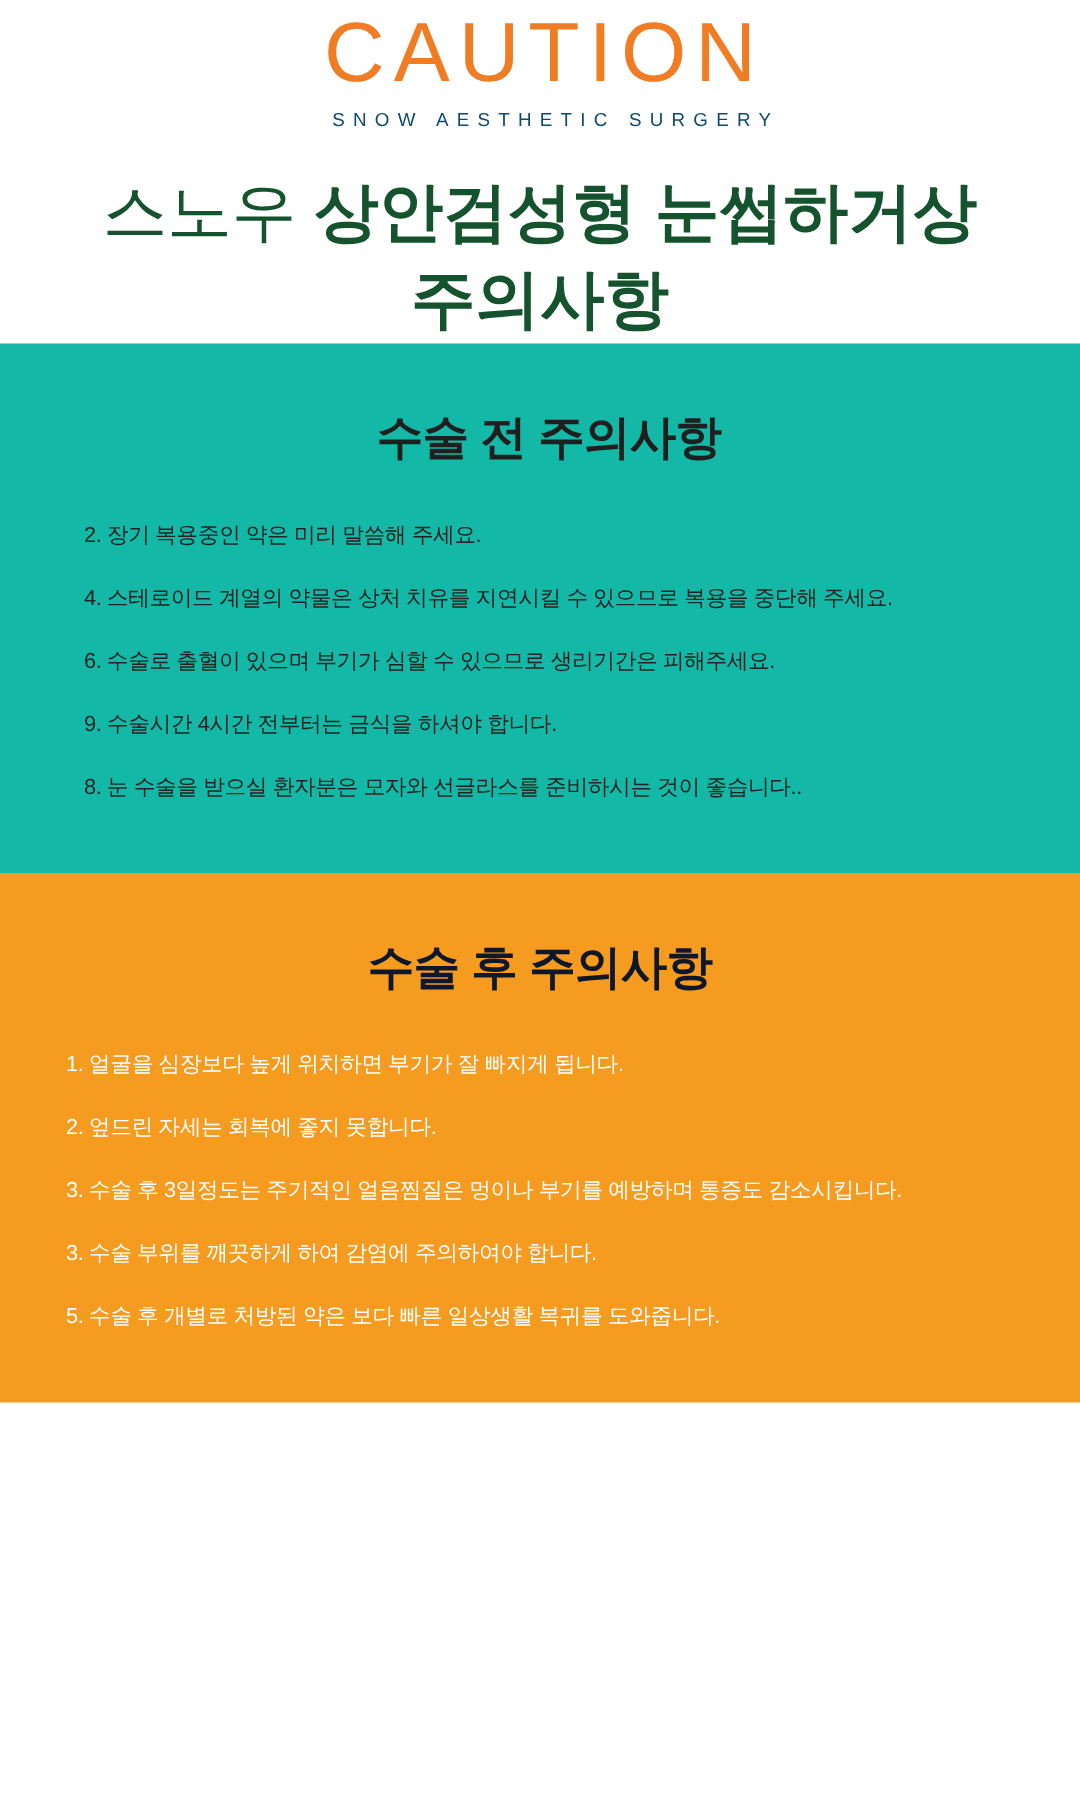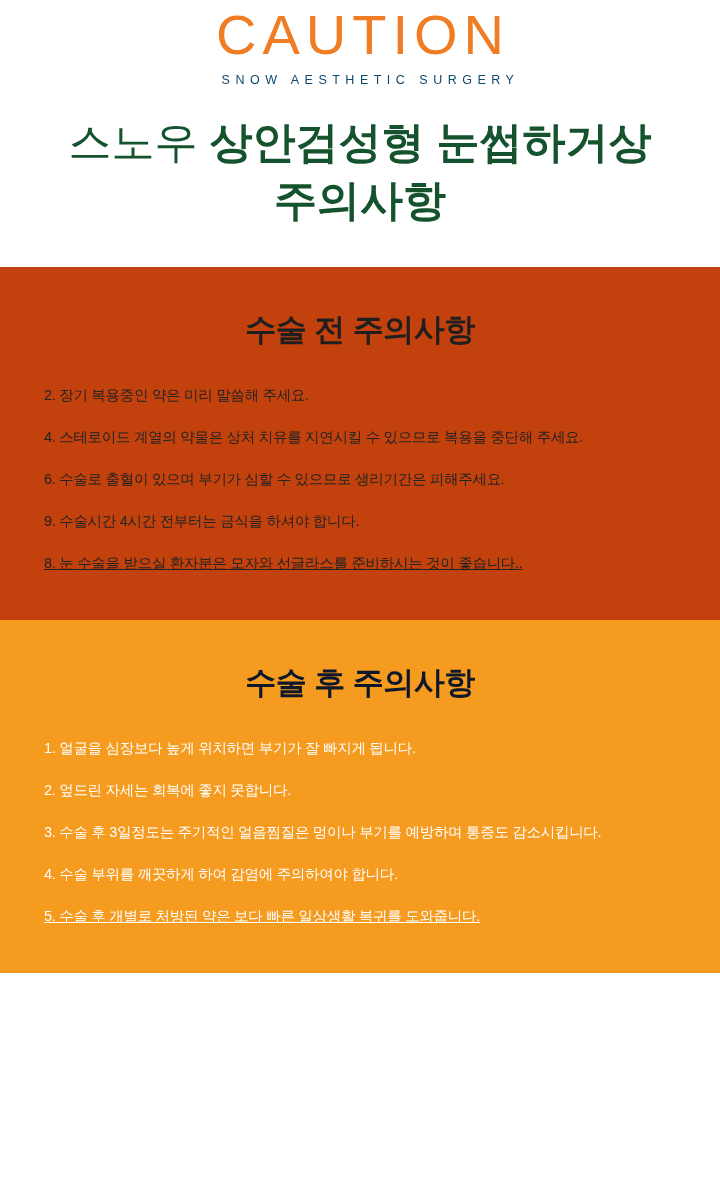--- a/index.html
+++ b/index.html
@@ -61,23 +61,22 @@
     font-weight: 700;
     margin-top: 2px;
   }
 
   
   .section {
     width: 720px;
     box-sizing: border-box;
   }
   .section-pre {
-    background: #c2410c;
-    padding: 42px 0 46px 0;
-    margin-top: 38px;
+    background: #14b8a6;
+    padding: 42px 0 46px 12px;
   }
   .section-post {
     background: #f59b20;
     padding: 42px 0 46px 0;
   }
   .section-heading {
     text-align: center;
     font-size: 31px;
     font-weight: 700;
     margin: 0 0 34px 0;
@@ -90,21 +89,21 @@
     margin: 0;
     padding: 0 44px;
     list-style: none;
   }
   .item-list li {
     font-size: 14.5px;
     line-height: 1.45;
     margin-bottom: 21px;
     letter-spacing: -0.3px;
   }
-  .item-list li:last-child { margin-bottom: 0; text-decoration: underline; }
+  .item-list li:last-child { margin-bottom: 0; }
   .section-pre .item-list li { color: #232323; }
   .section-post .item-list li { color: #ffffff; }
 </style>
 </head>
 <body>
 
 <div class="logo-block">
   <div class="logo-caution">CAUTION</div>
   <div class="logo-sub">SNOW AESTHETIC SURGERY</div>
 </div>
@@ -124,16 +123,16 @@
     <li>8. 눈 수술을 받으실 환자분은 모자와 선글라스를 준비하시는 것이 좋습니다..</li>
   </ul>
 </section>
 
 <section class="section section-post">
   <h2 class="section-heading">수술 후 주의사항</h2>
   <ul class="item-list">
     <li>1. 얼굴을 심장보다 높게 위치하면 부기가 잘 빠지게 됩니다.</li>
     <li>2. 엎드린 자세는 회복에 좋지 못합니다.</li>
     <li>3. 수술 후 3일정도는 주기적인 얼음찜질은 멍이나 부기를  예방하며 통증도 감소시킵니다.</li>
-    <li>4. 수술 부위를 깨끗하게 하여 감염에 주의하여야 합니다.</li>
+    <li>3. 수술 부위를 깨끗하게 하여 감염에 주의하여야 합니다.</li>
     <li>5. 수술 후 개별로 처방된 약은 보다 빠른 일상생활 복귀를 도와줍니다.</li>
   </ul>
 </section>
 
 </body></html>

